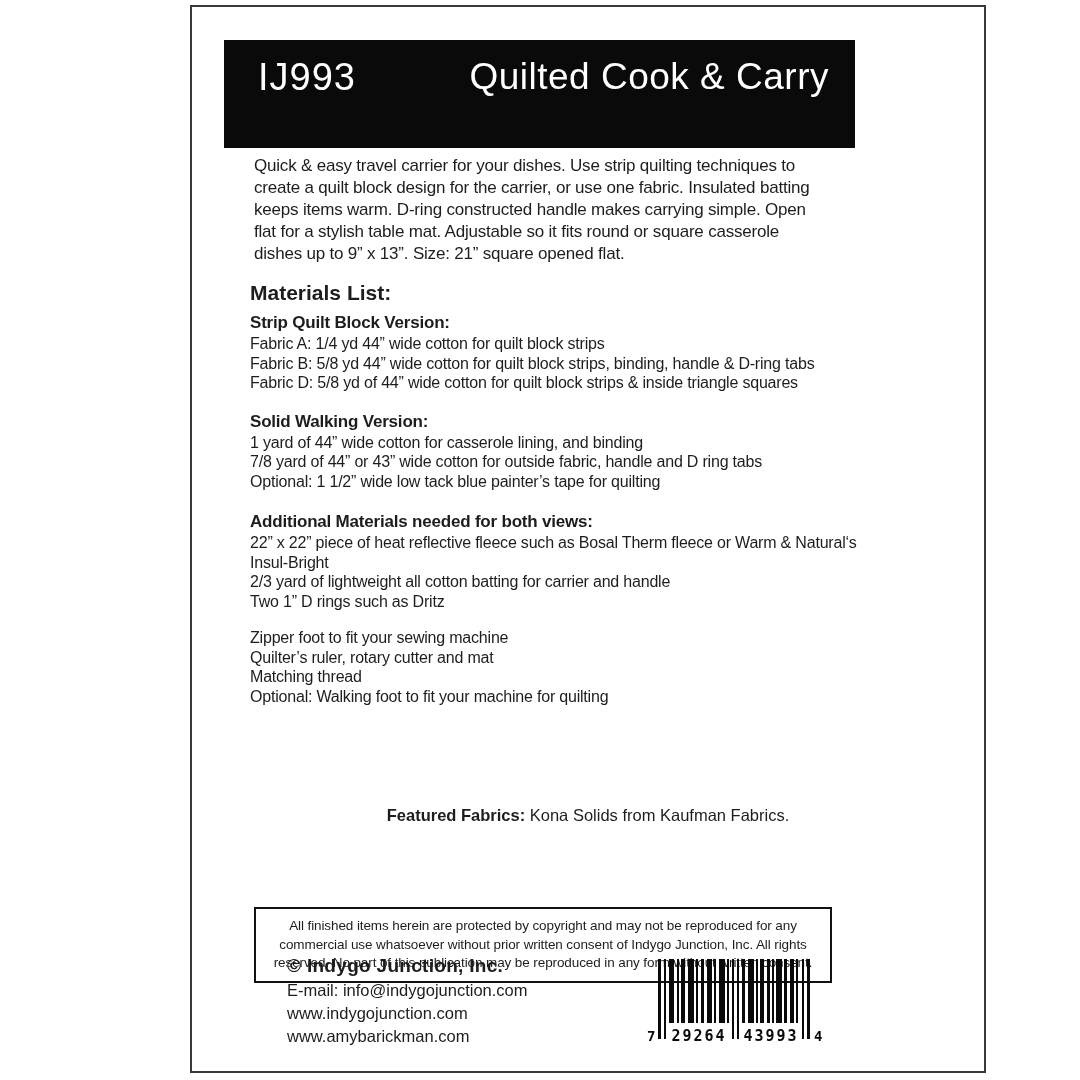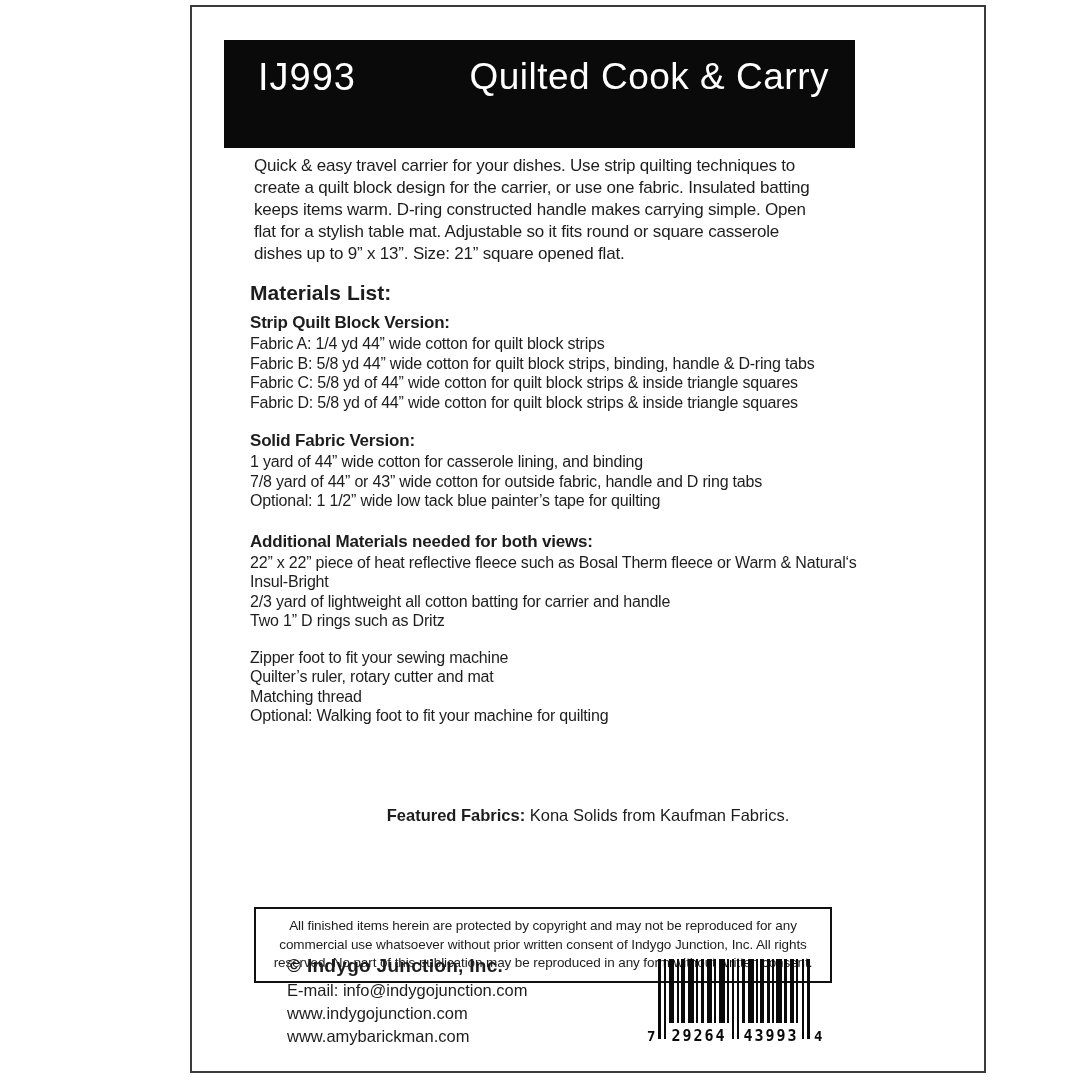--- a/index.html
+++ b/index.html
@@ -54,25 +54,24 @@
 keeps items warm. D-ring constructed handle makes carrying simple. Open
 flat for a stylish table mat. Adjustable so it fits round or square casserole
 dishes up to 9” x 13”. Size: 21” square opened flat.</p>
 
     <h1 class="materials">Materials List:</h1>
 
     <h2 class="sub">Strip Quilt Block Version:</h2>
     <div class="list">
         <div class="line">Fabric A: 1/4 yd 44” wide cotton for quilt block strips</div>
         <div class="line">Fabric B: 5/8 yd 44” wide cotton for quilt block strips, binding, handle &amp; D-ring tabs</div>
-        <div class="line">Fabric C: 5/8 yd of 44” wide cotton for quilt block strips &amp; inside triangle squares</div>
         <div class="line">Fabric D: 5/8 yd of 44” wide cotton for quilt block strips &amp; inside triangle squares</div>
       </div>
 
-    <h2 class="sub gap1">Solid Fabric Version:</h2>
+    <h2 class="sub gap1">Solid Walking Version:</h2>
     <div class="list">
         <div class="line">1 yard of 44” wide cotton for casserole lining, and binding</div>
         <div class="line">7/8 yard of 44” or 43” wide cotton for outside fabric, handle and D ring tabs</div>
         <div class="line">Optional: 1 1/2” wide low tack blue painter’s tape for quilting</div>
       </div>
 
     <h2 class="sub gap2">Additional Materials needed for both views:</h2>
     <div class="list">
         <div class="line">22” x 22” piece of heat reflective fleece such as Bosal Therm fleece or Warm &amp; Natural‘s Insul-Bright</div>
         <div class="line">2/3 yard of lightweight all cotton batting for carrier and handle</div>

